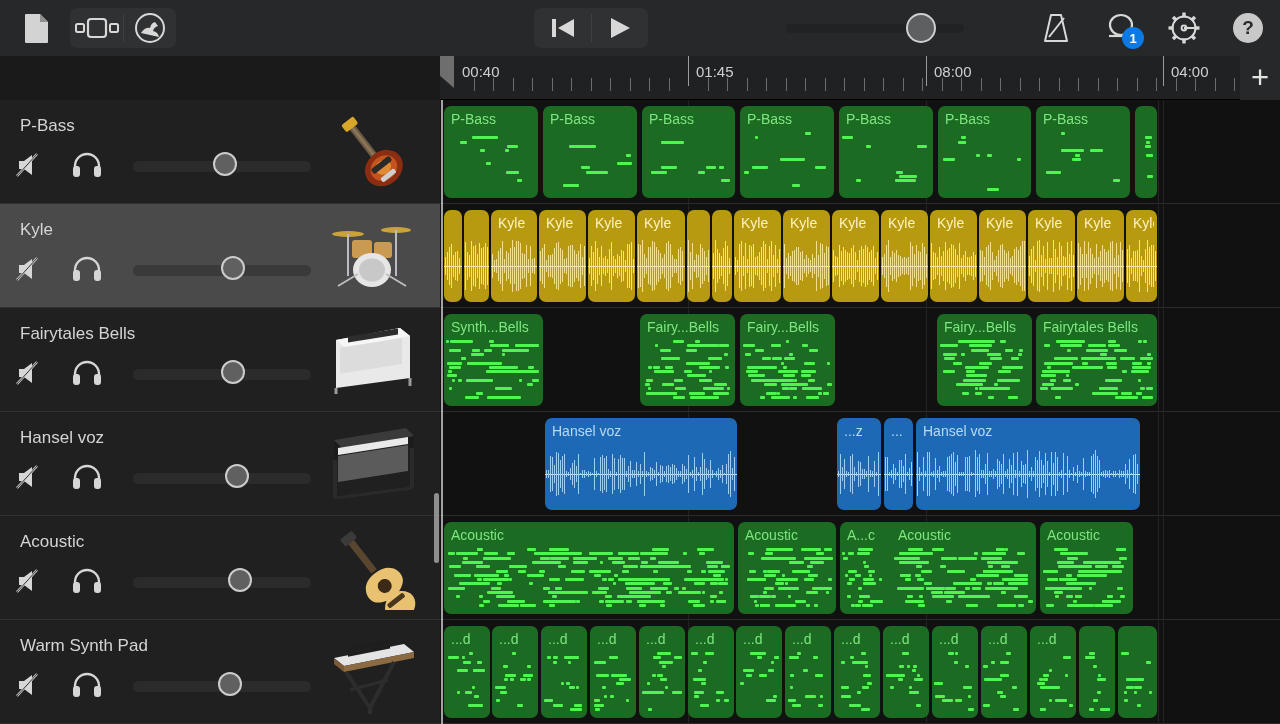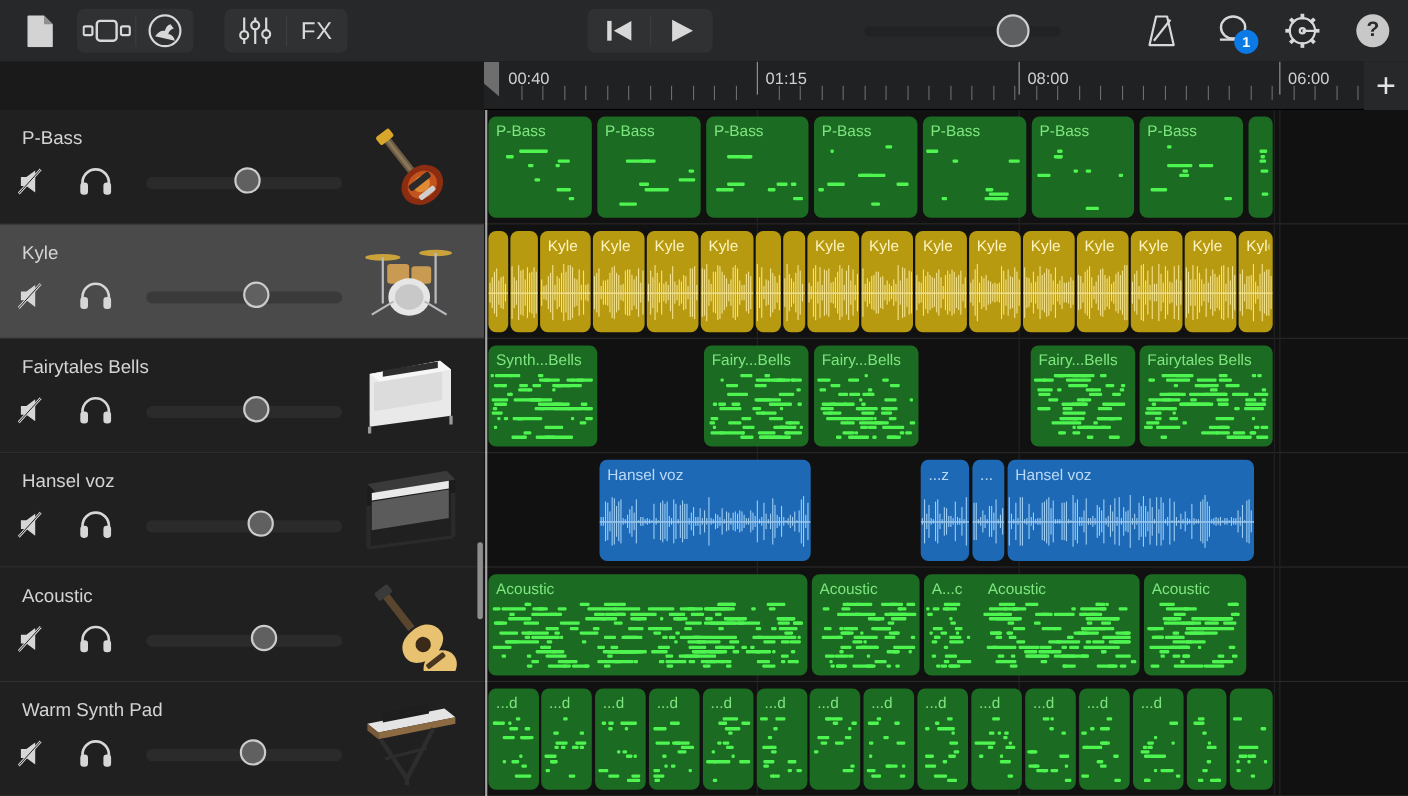--- a/index.html
+++ b/index.html
@@ -191,35 +191,20 @@
           </svg>
         </div>
         <div class="seg-btn">
           <svg width="32" height="32" viewBox="0 0 32 32">
             <circle cx="16" cy="16" r="14" fill="none" stroke="#d8d8d8" stroke-width="2"></circle>
             <path d="M7 21 q4 -6 9 -5 q1 -5 5 -6 l3 4 q-4 1 -5 5 q5 1 6 6 z" fill="#d8d8d8"></path>
           </svg>
         </div>
       </div>
 
-      <div class="seg-group" style="margin-left:28px">
-        <div class="seg-btn wide">
-          <svg width="30" height="28" viewBox="0 0 30 28">
-            <line x1="5" y1="2" x2="5" y2="26" stroke="#d8d8d8" stroke-width="2"></line>
-            <line x1="15" y1="2" x2="15" y2="26" stroke="#d8d8d8" stroke-width="2"></line>
-            <line x1="25" y1="2" x2="25" y2="26" stroke="#d8d8d8" stroke-width="2"></line>
-            <circle cx="5" cy="18" r="3.6" fill="#2f3132" stroke="#d8d8d8" stroke-width="2"></circle>
-            <circle cx="15" cy="9" r="3.6" fill="#2f3132" stroke="#d8d8d8" stroke-width="2"></circle>
-            <circle cx="25" cy="17" r="3.6" fill="#2f3132" stroke="#d8d8d8" stroke-width="2"></circle>
-          </svg>
-        </div>
-        <div class="seg-btn wide">
-          <span class="fx-label">FX</span>
-        </div>
-      </div>
     </div>
 
     <div class="tb-center">
       <div class="seg-btn">
         <svg width="28" height="24" viewBox="0 0 28 24">
           <rect x="3" y="3" width="4" height="18" fill="#d8d8d8"></rect>
           <path d="M25 3 L25 21 L9 12 z" fill="#d8d8d8"></path>
         </svg>
       </div>
       <div class="seg-btn">
@@ -270,25 +255,25 @@
       <div class="tb-icon-btn">
         <span class="help-circle">?</span>
       </div>
     </div>
   </div>
 
   <div id="header-corner"></div>
   <div id="ruler">
       <div class="bar-label" style="left: 22px;">00:40</div>
       <div class="bar-line" style="left: 248px;"></div>
-      <div class="bar-label" style="left: 256px;">01:15</div>
+      <div class="bar-label" style="left: 256px;">01:45</div>
       <div class="bar-line" style="left: 486px;"></div>
       <div class="bar-label" style="left: 494px;">08:00</div>
       <div class="bar-line" style="left: 723px;"></div>
-      <div class="bar-label" style="left: 731px;">06:00</div>
+      <div class="bar-label" style="left: 731px;">04:00</div>
       <div class="tick" style="left: 34px;"></div>
       <div class="tick" style="left: 53px;"></div>
       <div class="tick" style="left: 73px;"></div>
       <div class="tick" style="left: 92px;"></div>
       <div class="tick" style="left: 112px;"></div>
       <div class="tick" style="left: 131px;"></div>
       <div class="tick" style="left: 151px;"></div>
       <div class="tick" style="left: 170px;"></div>
       <div class="tick" style="left: 190px;"></div>
       <div class="tick" style="left: 209px;"></div>

